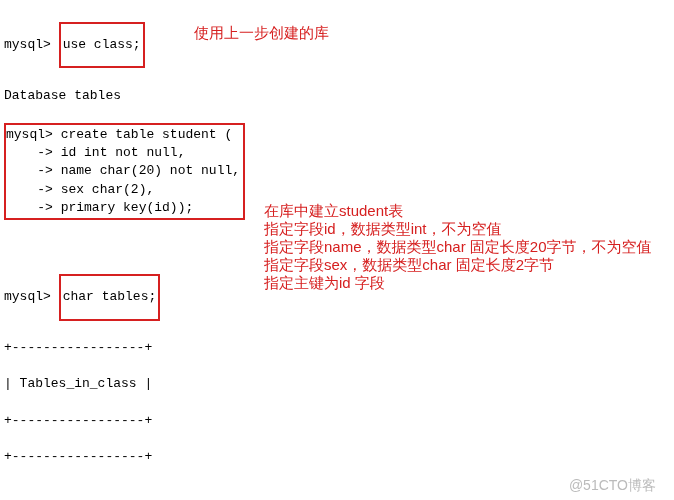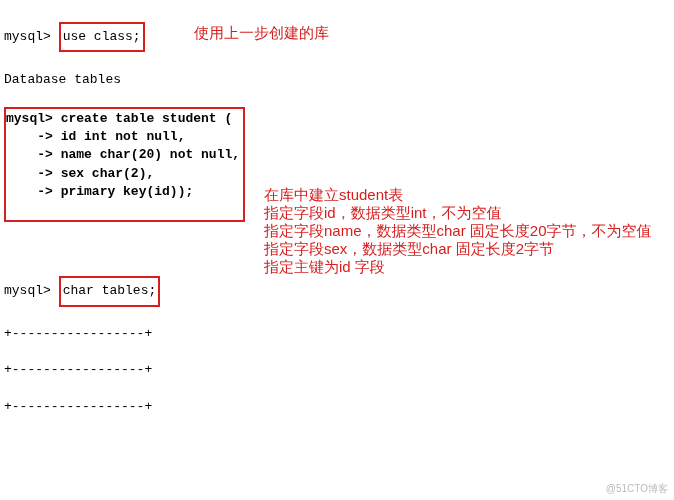--- a/index.html
+++ b/index.html
@@ -1,37 +1,38 @@
 <!DOCTYPE html>
 <html><head>
   <meta charset="utf-8">
   <style>
     * { margin: 0; padding: 0; box-sizing: border-box; }
     body { font-family: "Courier New", monospace; font-size: 13px; line-height: 1.4; background: #fff; color: #000; position: relative; width: 674px; height: 500px; }
     .terminal { padding: 4px; white-space: pre; }
     .line { position: relative; }
-    .box-red { border: 2px solid #d62020; display: inline-block; padding: 4px 2px; }
+    .box-red { border: 2px solid #d62020; display: inline-block; padding: 12px 2px; }
     .annotation { color: #d62020; font-family: "Microsoft YaHei", "SimSun", sans-serif; font-size: 15px; position: absolute; white-space: nowrap; }
-    .watermark { position: absolute; right: 6px; bottom: 4px; color: #bbb; font-size: 10px; font-family: "Microsoft YaHei", sans-serif; }
+    .watermark { position: absolute; right: 18px; bottom: 4px; color: #bbb; font-size: 14px; font-family: "Microsoft YaHei", sans-serif; }
     .rel { position: relative; display: inline; }
   </style>
 </head>
 <body>
 
 <div class="terminal">
 <div class="line"><span>mysql&gt;</span> <span class="box-red"><span>use class;</span></span><span class="annotation" style="left:190px;top:0;">使用上一步创建的库</span></div>
 <div class="line">Database tables</div>
-<div class="line"><span class="rel"><span class="box-red" style="padding:1px 3px 19px 0;font-weight:bold;"><span>mysql&gt;</span> <span>create table student (</span>
+<div class="line"><span class="rel"><span class="box-red" style="padding:1px 3px 1px 0;"><span>mysql&gt;</span> <span>create table student (</span>
 <span>    -&gt;</span> <span>id int not null,</span>
 <span>    -&gt;</span> <span>name char(20) not null,</span>
 <span>    -&gt;</span> <span>sex char(2),</span>
 <span>    -&gt;</span> <span>primary key(id));</span></span><span class="annotation" style="left:260px;top:0;">在库中建立student表</span><span class="annotation" style="left:260px;top:18px;">指定字段id，数据类型int，不为空值</span><span class="annotation" style="left:260px;top:36px;">指定字段name，数据类型char 固定长度20字节，不为空值</span><span class="annotation" style="left:260px;top:54px;">指定字段sex，数据类型char 固定长度2字节</span><span class="annotation" style="left:260px;top:72px;">指定主键为id 字段</span></span></div>
 <div class="line">&nbsp;</div>
 <div class="line"><span>mysql&gt;</span> <span class="box-red"><span>char tables;</span></span></div>
 <div class="line">+-----------------+</div>
+<div class="line">| Tables_in_class |</div>
 <div class="line">+-----------------+</div>
 <div class="line">+-----------------+</div>
 
 
 
 
 
 
 
 

